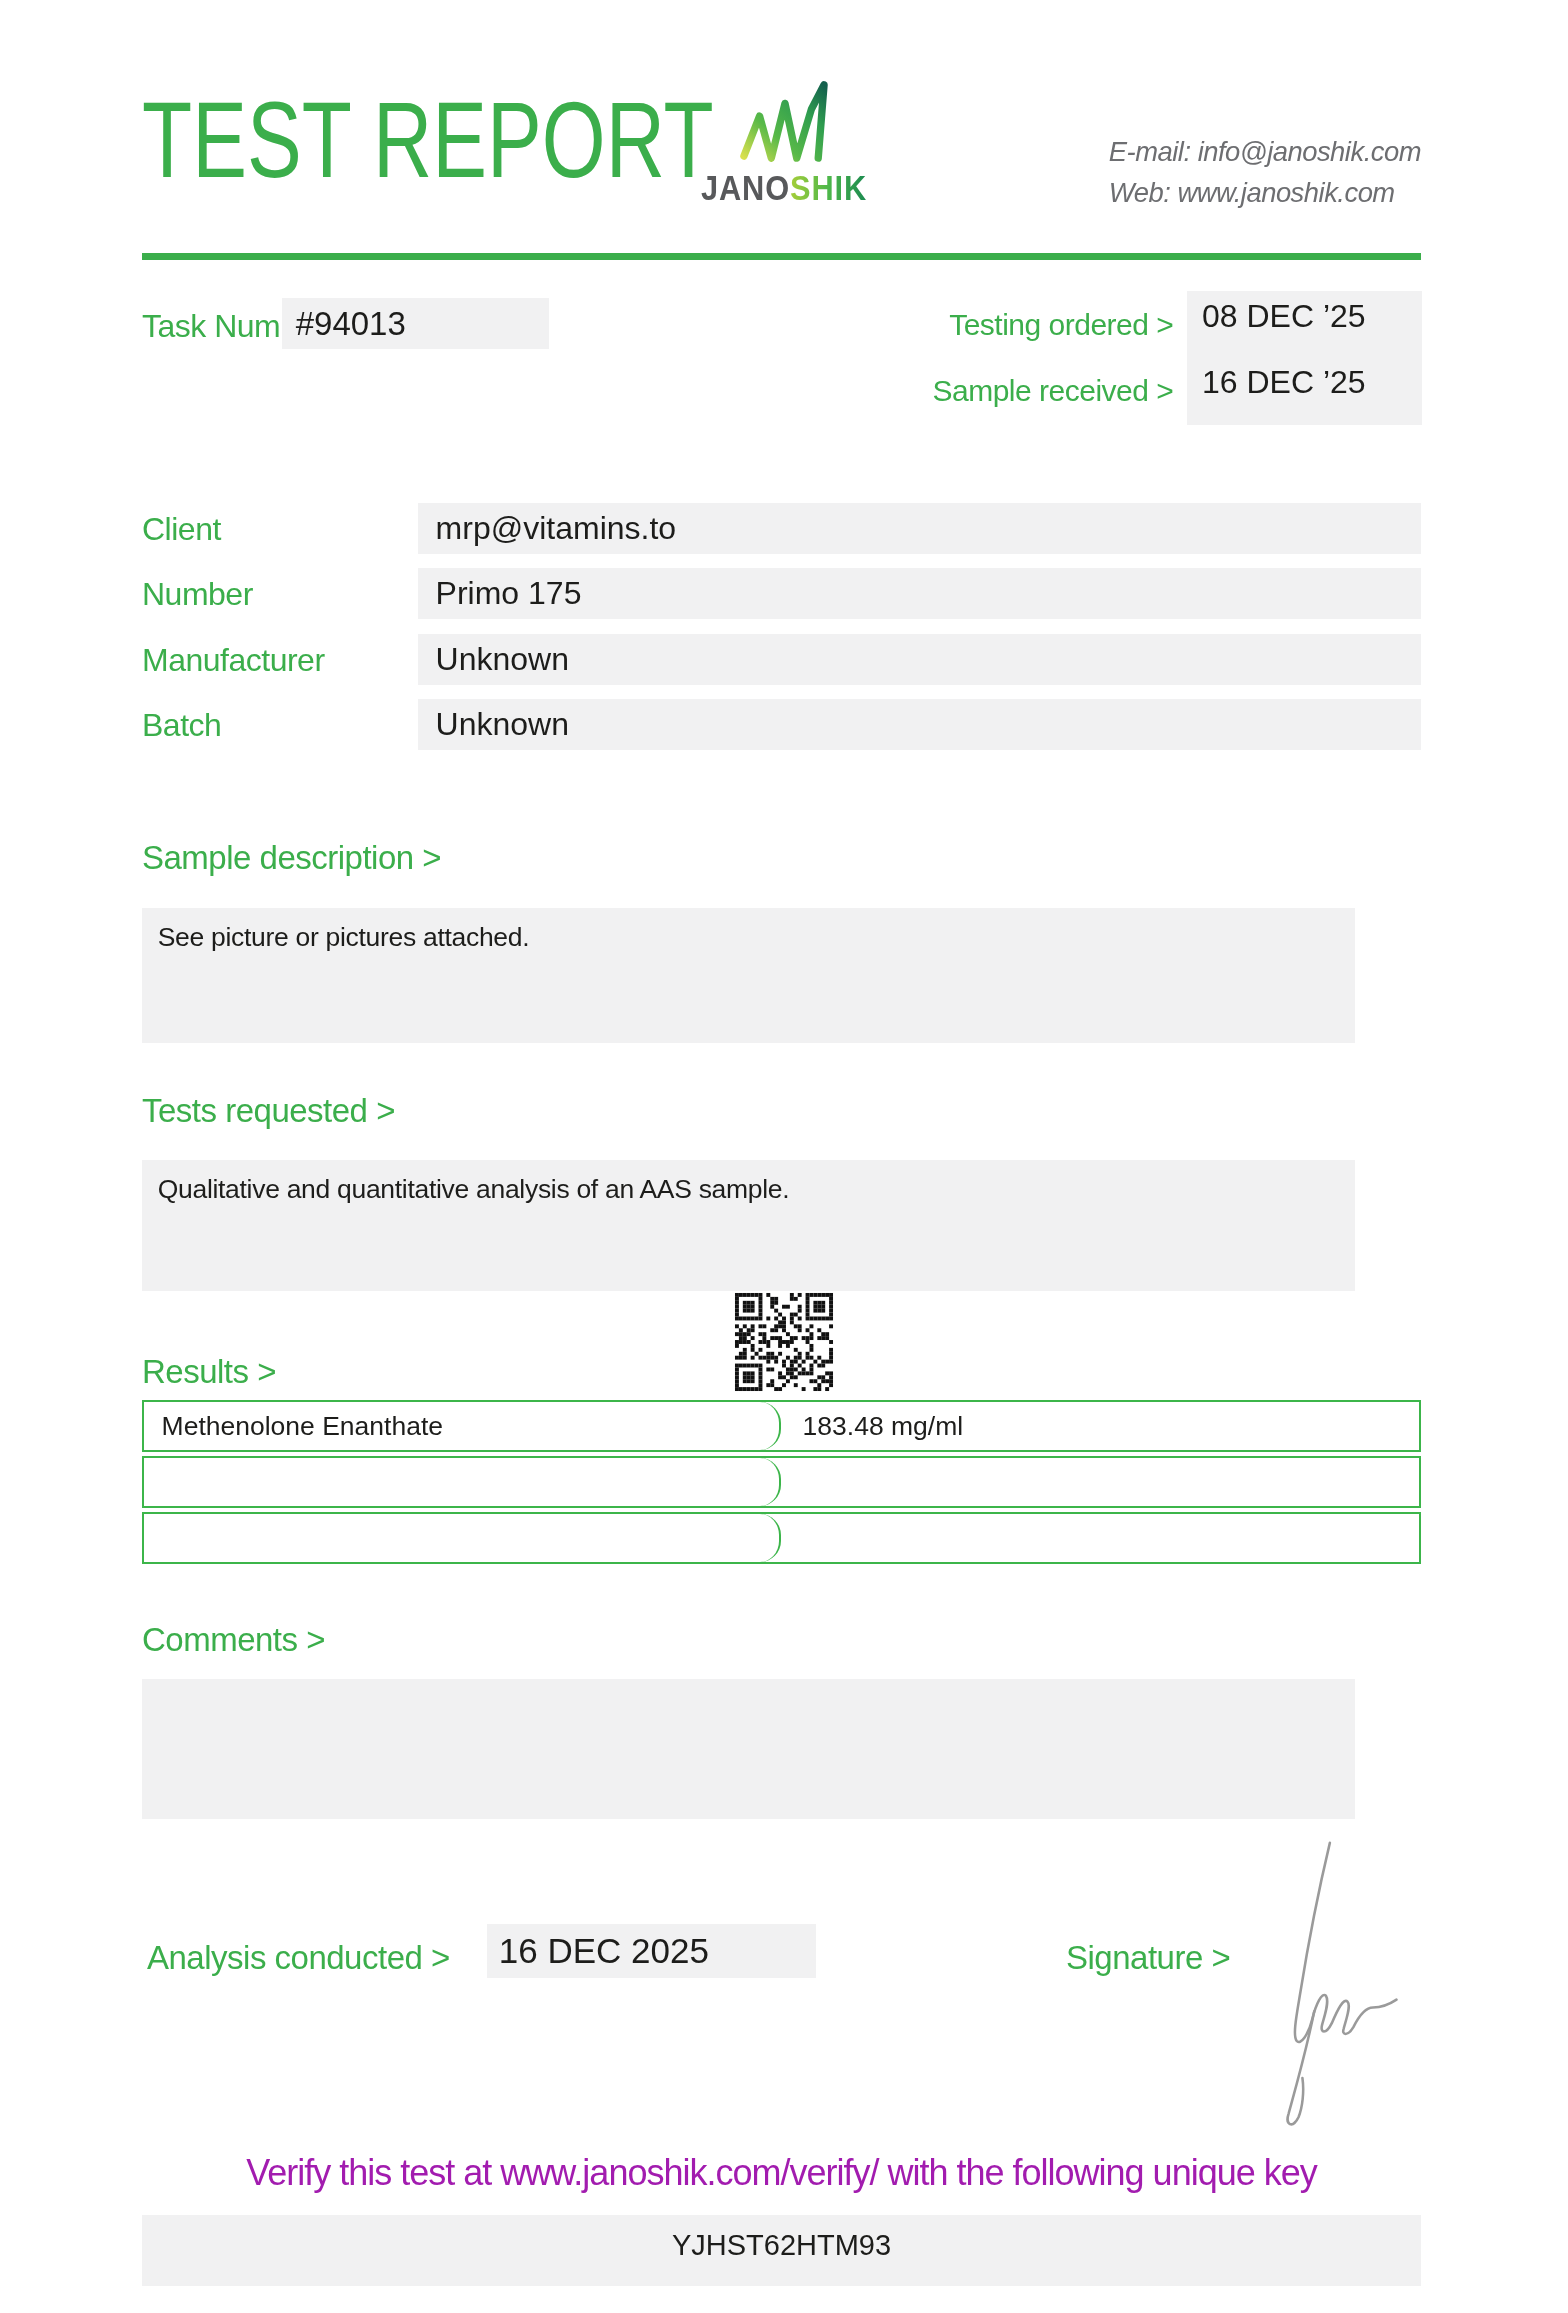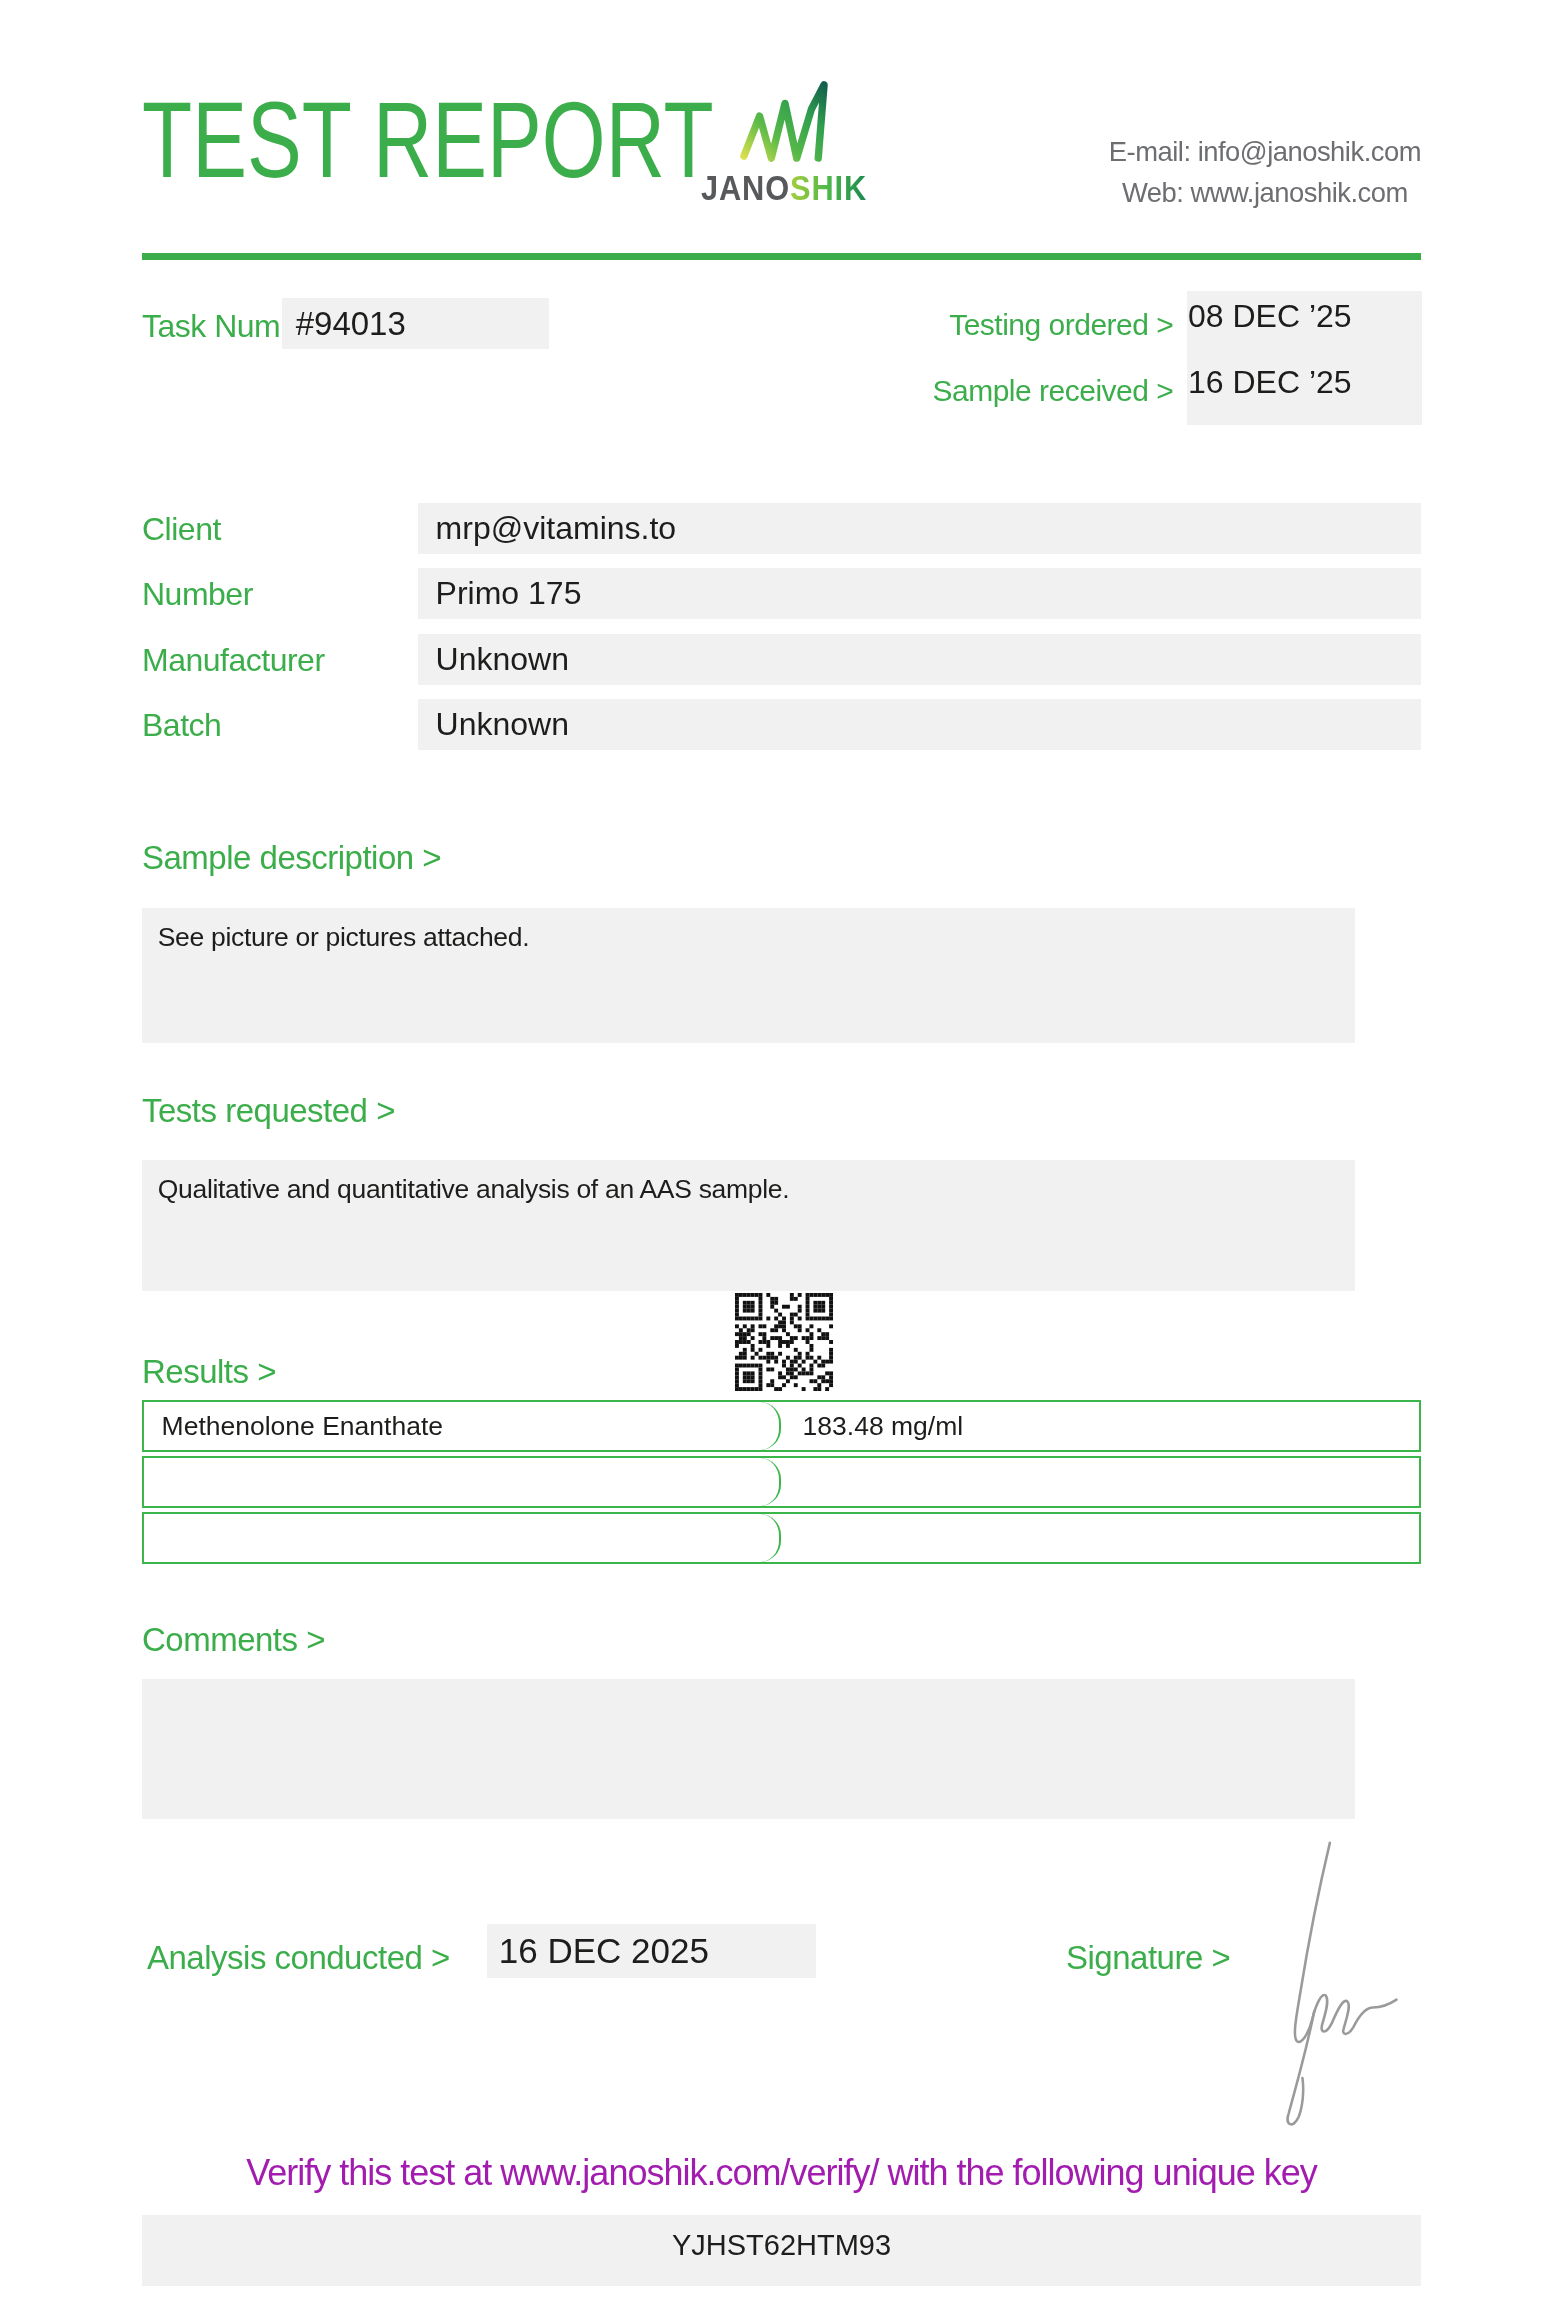--- a/index.html
+++ b/index.html
@@ -21,36 +21,36 @@
   .brand-name {
     margin-top:3.9px; font-weight:bold; font-size:35px; letter-spacing:1px;
     white-space:nowrap; transform:scaleX(.88); transform-origin:center top;
   }
   .brand-jano { color:#58595b; }
   .brand-shik {
     background:linear-gradient(90deg,#a6ce39,#4db74a,#1b8a50);
     -webkit-background-clip:text; background-clip:text; color:transparent;
   }
   .contact {
-    position:absolute; right:147px; top:131px; text-align:center;
-    font-size:27.4px; line-height:41px; color:#6d6e71; letter-spacing:-0.5px;
+    position:absolute; right:147px; top:131px; text-align:left;
+    font-size:27.4px; line-height:41px; color:#6d6e71; letter-spacing:-0.5px;font-style:italic;
   }
   .rule { position:absolute; left:142px; top:253px; width:1279px; height:6.9px; background:#3bae4b; }
 
   
   .lbl { color:#3bae4b; font-size:32px; letter-spacing:-0.5px; }
   .task-label { position:absolute; left:142px; top:308px; }
   .task-box {
     position:absolute; left:282px; top:298px; width:267px; height:51px;
     line-height:51px; padding-left:13.7px; font-size:33px;
   }
   .daterow { position:absolute; left:863px; width:559px; height:51px; display:flex; align-items:center; }
   .daterow.r1 { top:299px; } .daterow.r2 { top:365px; }
   .dlabel { flex:1; text-align:right; padding-right:13.7px; color:#3bae4b; font-size:30px; letter-spacing:-0.5px; }
-  .dval { width:235px; height:68px; line-height:51px; padding-left:1px; font-size:32px; }
+  .dval { width:235px; height:68px; line-height:51px; padding-left:15px; font-size:32px; }
 
   .frow { position:absolute; left:142px; width:1279px; height:51px; }
   .frow.f0 { top:503px; } .frow.f1 { top:568px; } .frow.f2 { top:634px; } .frow.f3 { top:699px; }
   .flabel { position:absolute; left:0; top:50%; transform:translateY(-50%); }
   .fval {
     position:absolute; left:276px; right:0; top:0; bottom:0;
     line-height:51px; padding-left:17.6px; font-size:32px;
   }
 
   

